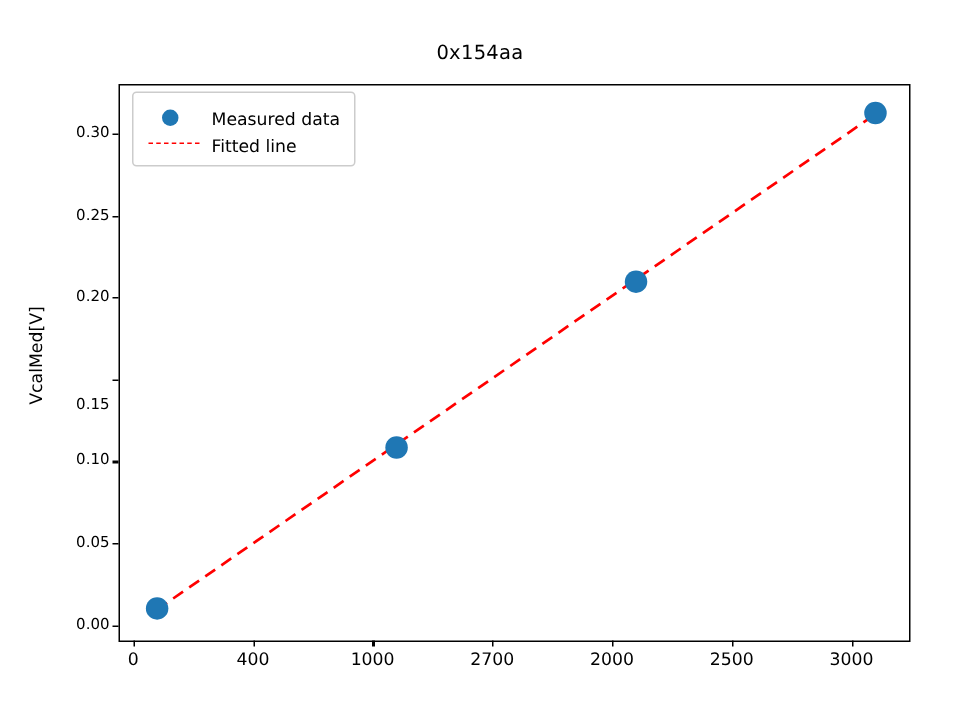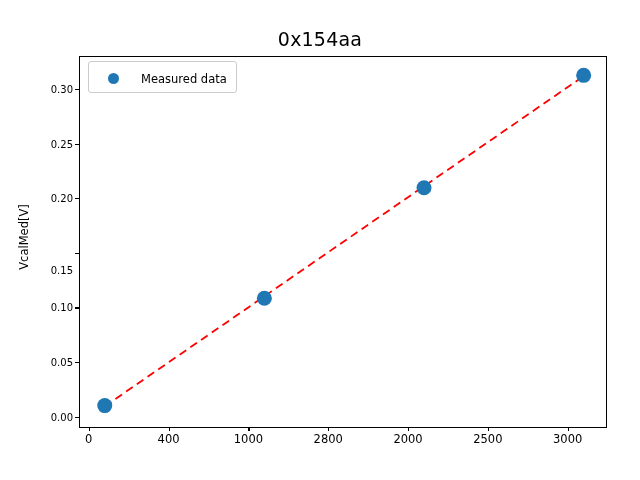--- a/index.html
+++ b/index.html
@@ -19,21 +19,21 @@
     height: 480px;
     background: #ffffff;
   }
   
   #chart-title {
     position: absolute;
     left: 0;
     top: 28px;
     width: 640px;
     text-align: center;
-    font-size: 19px;
+    font-size: 13px;
     color: #000000;
     letter-spacing: 0.2px;
   }
   
   #plot-area {
     position: absolute;
     left: 79px;
     top: 56px;
     width: 528px;
     height: 372px;
@@ -179,21 +179,21 @@
   </div>
 
   <div id="xticks-container">
       <div class="xtick-mark" style="left: 88.78px; top: 427px;"></div>
       <div class="xtick-label" style="left: 88.78px; top: 432px;">0</div>
       <div class="xtick-mark" style="left: 168.598px; top: 427px;"></div>
       <div class="xtick-label" style="left: 168.598px; top: 432px;">400</div>
       <div class="xtick-mark" style="left: 248.416px; top: 427px;"></div>
       <div class="xtick-label" style="left: 248.416px; top: 432px;">1000</div>
       <div class="xtick-mark" style="left: 328.234px; top: 427px;"></div>
-      <div class="xtick-label" style="left: 328.234px; top: 432px;">2800</div>
+      <div class="xtick-label" style="left: 328.234px; top: 432px;">2700</div>
       <div class="xtick-mark" style="left: 408.052px; top: 427px;"></div>
       <div class="xtick-label" style="left: 408.052px; top: 432px;">2000</div>
       <div class="xtick-mark" style="left: 487.869px; top: 427px;"></div>
       <div class="xtick-label" style="left: 487.869px; top: 432px;">2500</div>
       <div class="xtick-mark" style="left: 567.687px; top: 427px;"></div>
       <div class="xtick-label" style="left: 567.687px; top: 432px;">3000</div>
     </div>
   <div id="yticks-container">
       <div class="ytick-mark" style="left: 75.4px; top: 416.631px;"></div>
       <div class="ytick-label" style="right: 567px; top: 416.631px;">0.00</div>
@@ -214,15 +214,21 @@
 
   <div id="ylabel">VcalMed[V]</div>
 
   <div id="legend">
     <div class="legend-row">
       <span class="legend-key">
         <span class="legend-dot" style="background: rgb(31, 119, 180);"></span>
       </span>
       <span class="legend-label">Measured data</span>
     </div>
+    <div class="legend-row">
+      <span class="legend-key">
+        <span class="legend-dash" style="border-top-color: rgb(255, 0, 0);"></span>
+      </span>
+      <span class="legend-label">Fitted line</span>
+    </div>
   </div>
 
 </div>
 
 </body></html>

